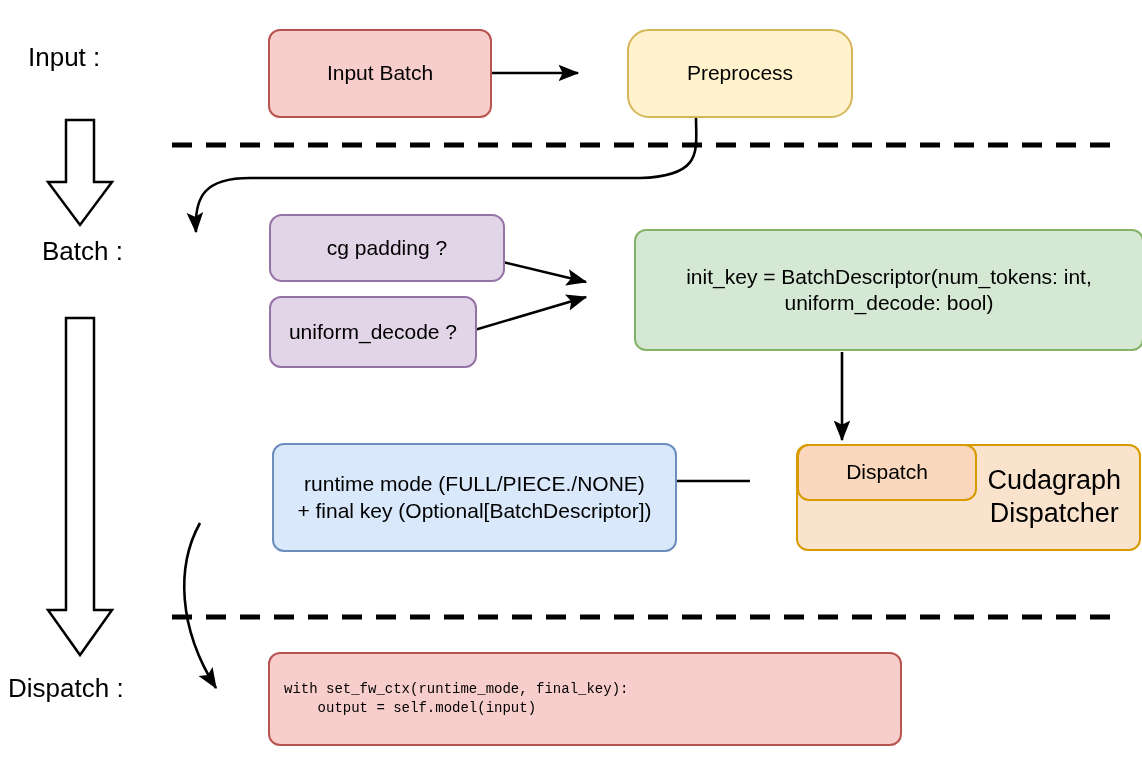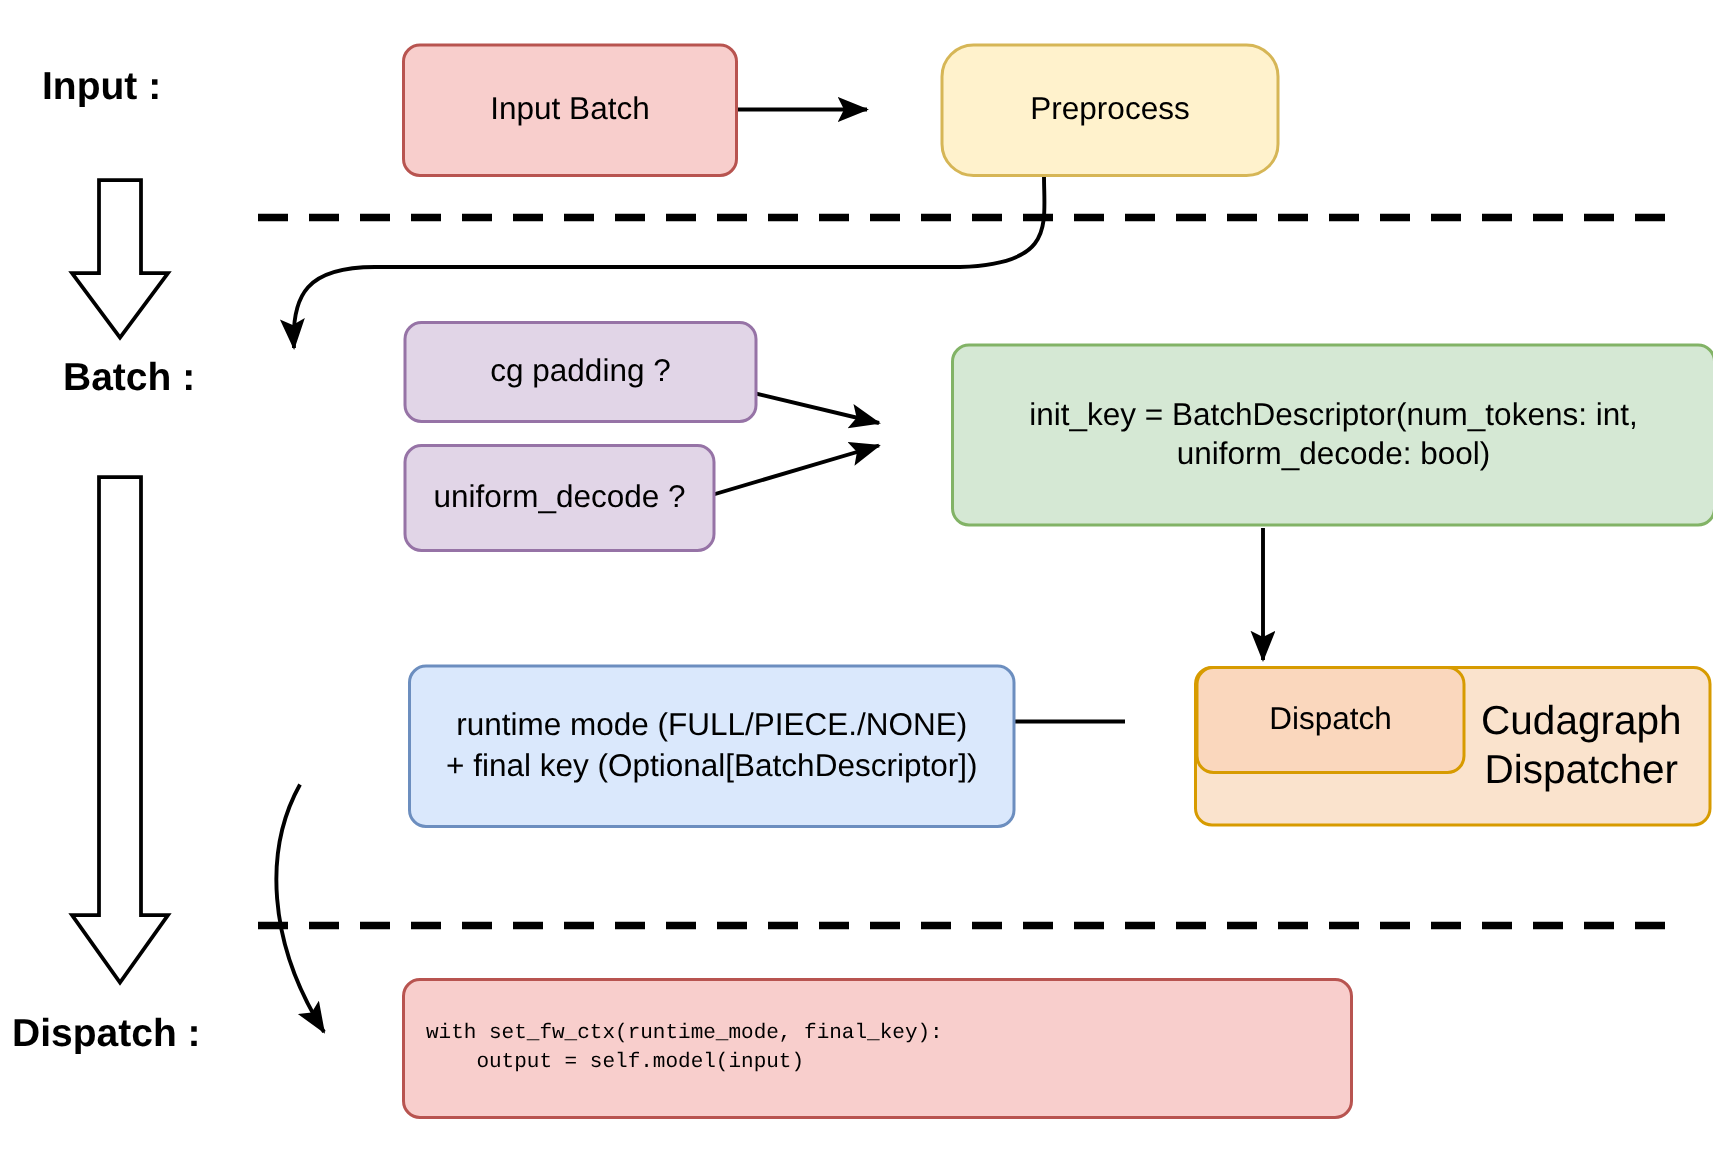--- a/index.html
+++ b/index.html
@@ -18,21 +18,21 @@
   svg.layer {
     position: absolute;
     left: 0;
     top: 0;
     width: 1142px;
     height: 770px;
   }
   .stage-label {
     position: absolute;
     font-family: "Liberation Sans", sans-serif;
-    font-weight: bold;
+    font-weight: normal;
     font-size: 26px;
     color: #000000;
     white-space: nowrap;
   }
   .node {
     position: absolute;
     box-sizing: border-box;
     display: flex;
     align-items: center;
     justify-content: center;
@@ -108,32 +108,32 @@
   </svg>
 
   <div class="stage-label" style="left:28px; top:42px;">Input :</div>
   <div class="stage-label" style="left:42px; top:236px;">Batch :</div>
   <div class="stage-label" style="left:8px; top:673px;">Dispatch :</div>
 
   <div class="node node-pink" style="left:224px; top:29px; width:224px; height:89px;">Input Batch</div>
 
   <div class="node node-yellow" style="left:583px; top:29px; width:226px; height:89px;border-radius:22px;">Preprocess</div>
 
-  <div class="node node-purple" style="left:225px; top:214px; width:236px; height:68px;">cg padding ?</div>
+  <div class="node node-purple" style="left:225px; top:214px; width:236px; height:68px;border-radius:13px;">cg padding ?</div>
 
   <div class="node node-purple" style="left:225px; top:296px; width:208px; height:72px;">uniform_decode ?</div>
 
   <div class="node node-green" style="left:590px; top:229px; width:510px; height:122px; white-space:pre-line;">init_key = BatchDescriptor(num_tokens: int,
 uniform_decode: bool)</div>
 
   <div class="node node-blue" style="left:228px; top:443px; width:405px; height:109px; white-space:pre-line;text-align:center;">runtime mode (FULL/PIECE./NONE)
 + final key (Optional[BatchDescriptor])</div>
 
   <div class="node node-orange-outer" style="left:752px; top:444px; width:345px; height:107px; display:block; padding:0;">
     <div class="orange-label">Cudagraph
 Dispatcher</div>
   </div>
-  <div class="node node-orange-inner" style="left:753px; top:444px; width:180px; height:72px;">Dispatch</div>
+  <div class="node node-orange-inner" style="left:753px; top:444px; width:180px; height:57px;">Dispatch</div>
 
   <div class="node node-pink code" style="left:224px; top:652px; width:634px; height:94px;">with set_fw_ctx(runtime_mode, final_key):
     output = self.model(input)</div>
 
 </div>
 
 </body></html>

